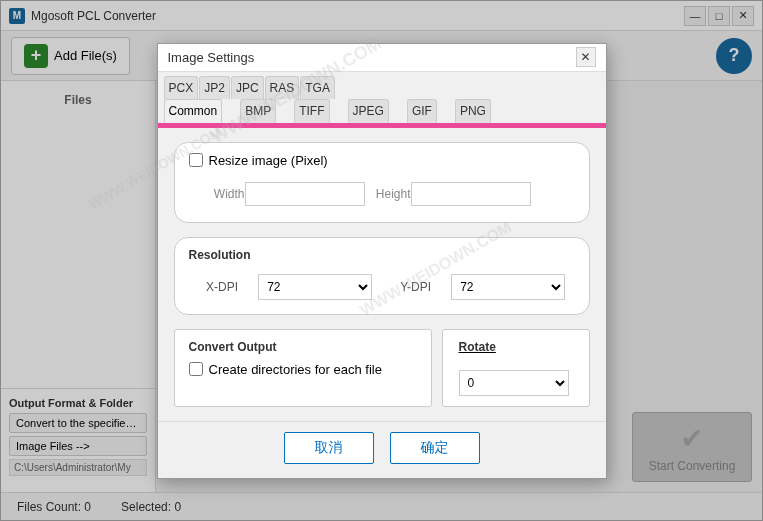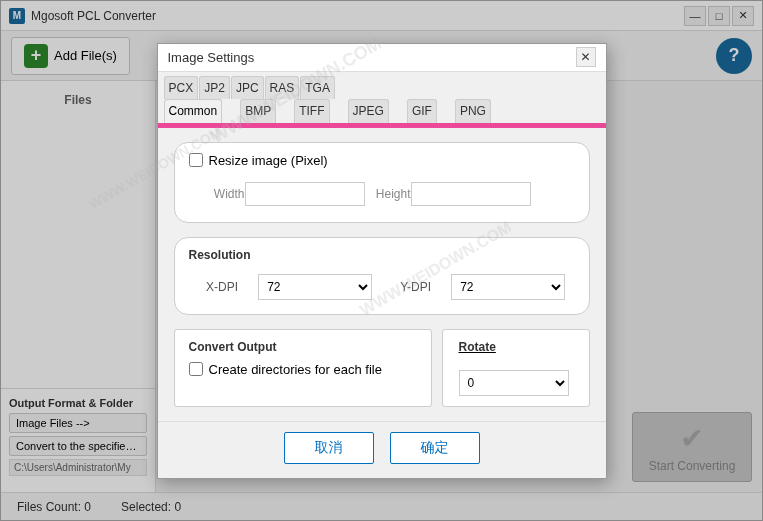--- a/index.html
+++ b/index.html
@@ -452,22 +452,22 @@
     </button>
   </div>
 
   <div class="main-content">
 
     <div class="sidebar">
       <div class="sidebar-files-label">Files</div>
       <div class="sidebar-files-area"></div>
       <div class="sidebar-bottom">
         <div class="sidebar-section-label">Output Format &amp; Folder</div>
+        <button class="sidebar-btn">Convert to the specified d</button>
         <button class="sidebar-btn">Image Files --&gt;</button>
-        <button class="sidebar-btn">Convert to the specified d</button>
         <div class="sidebar-path">C:\Users\Administrator\My</div>
       </div>
     </div>
 
     <div class="right-panel">
       <div class="start-converting-btn">
         <span class="checkmark-icon">✔</span>
         <span>Start Converting</span>
       </div>
     </div>

